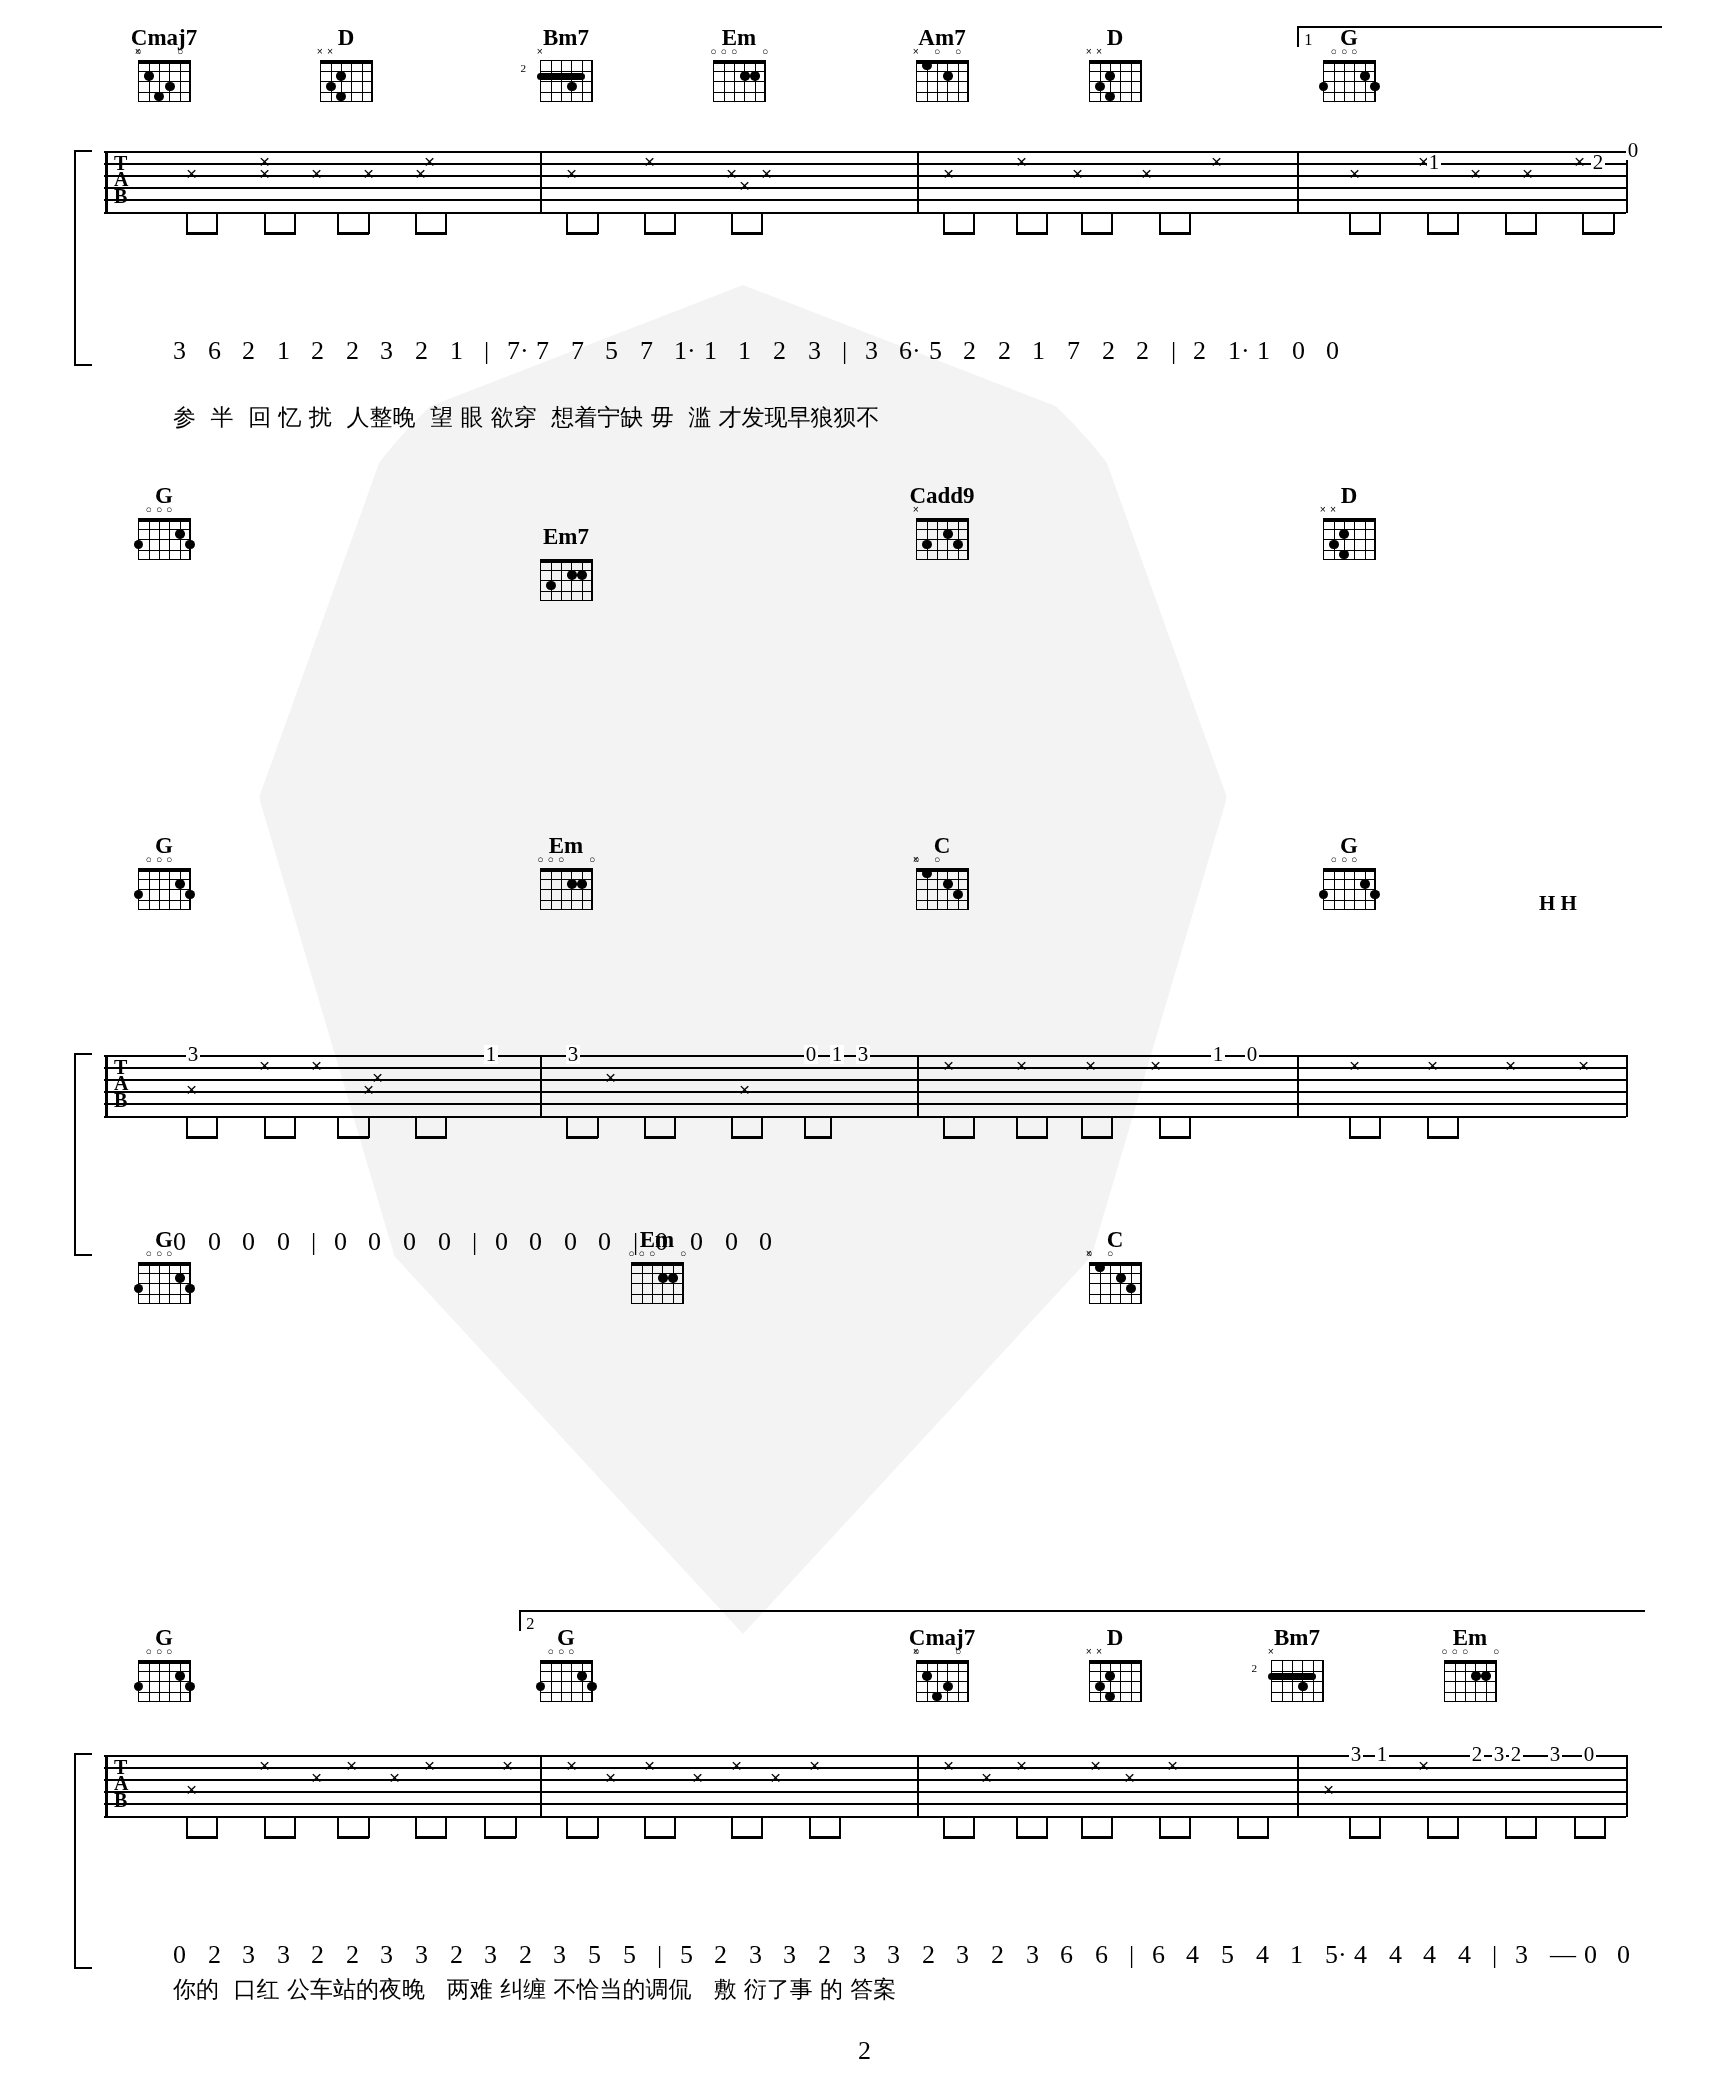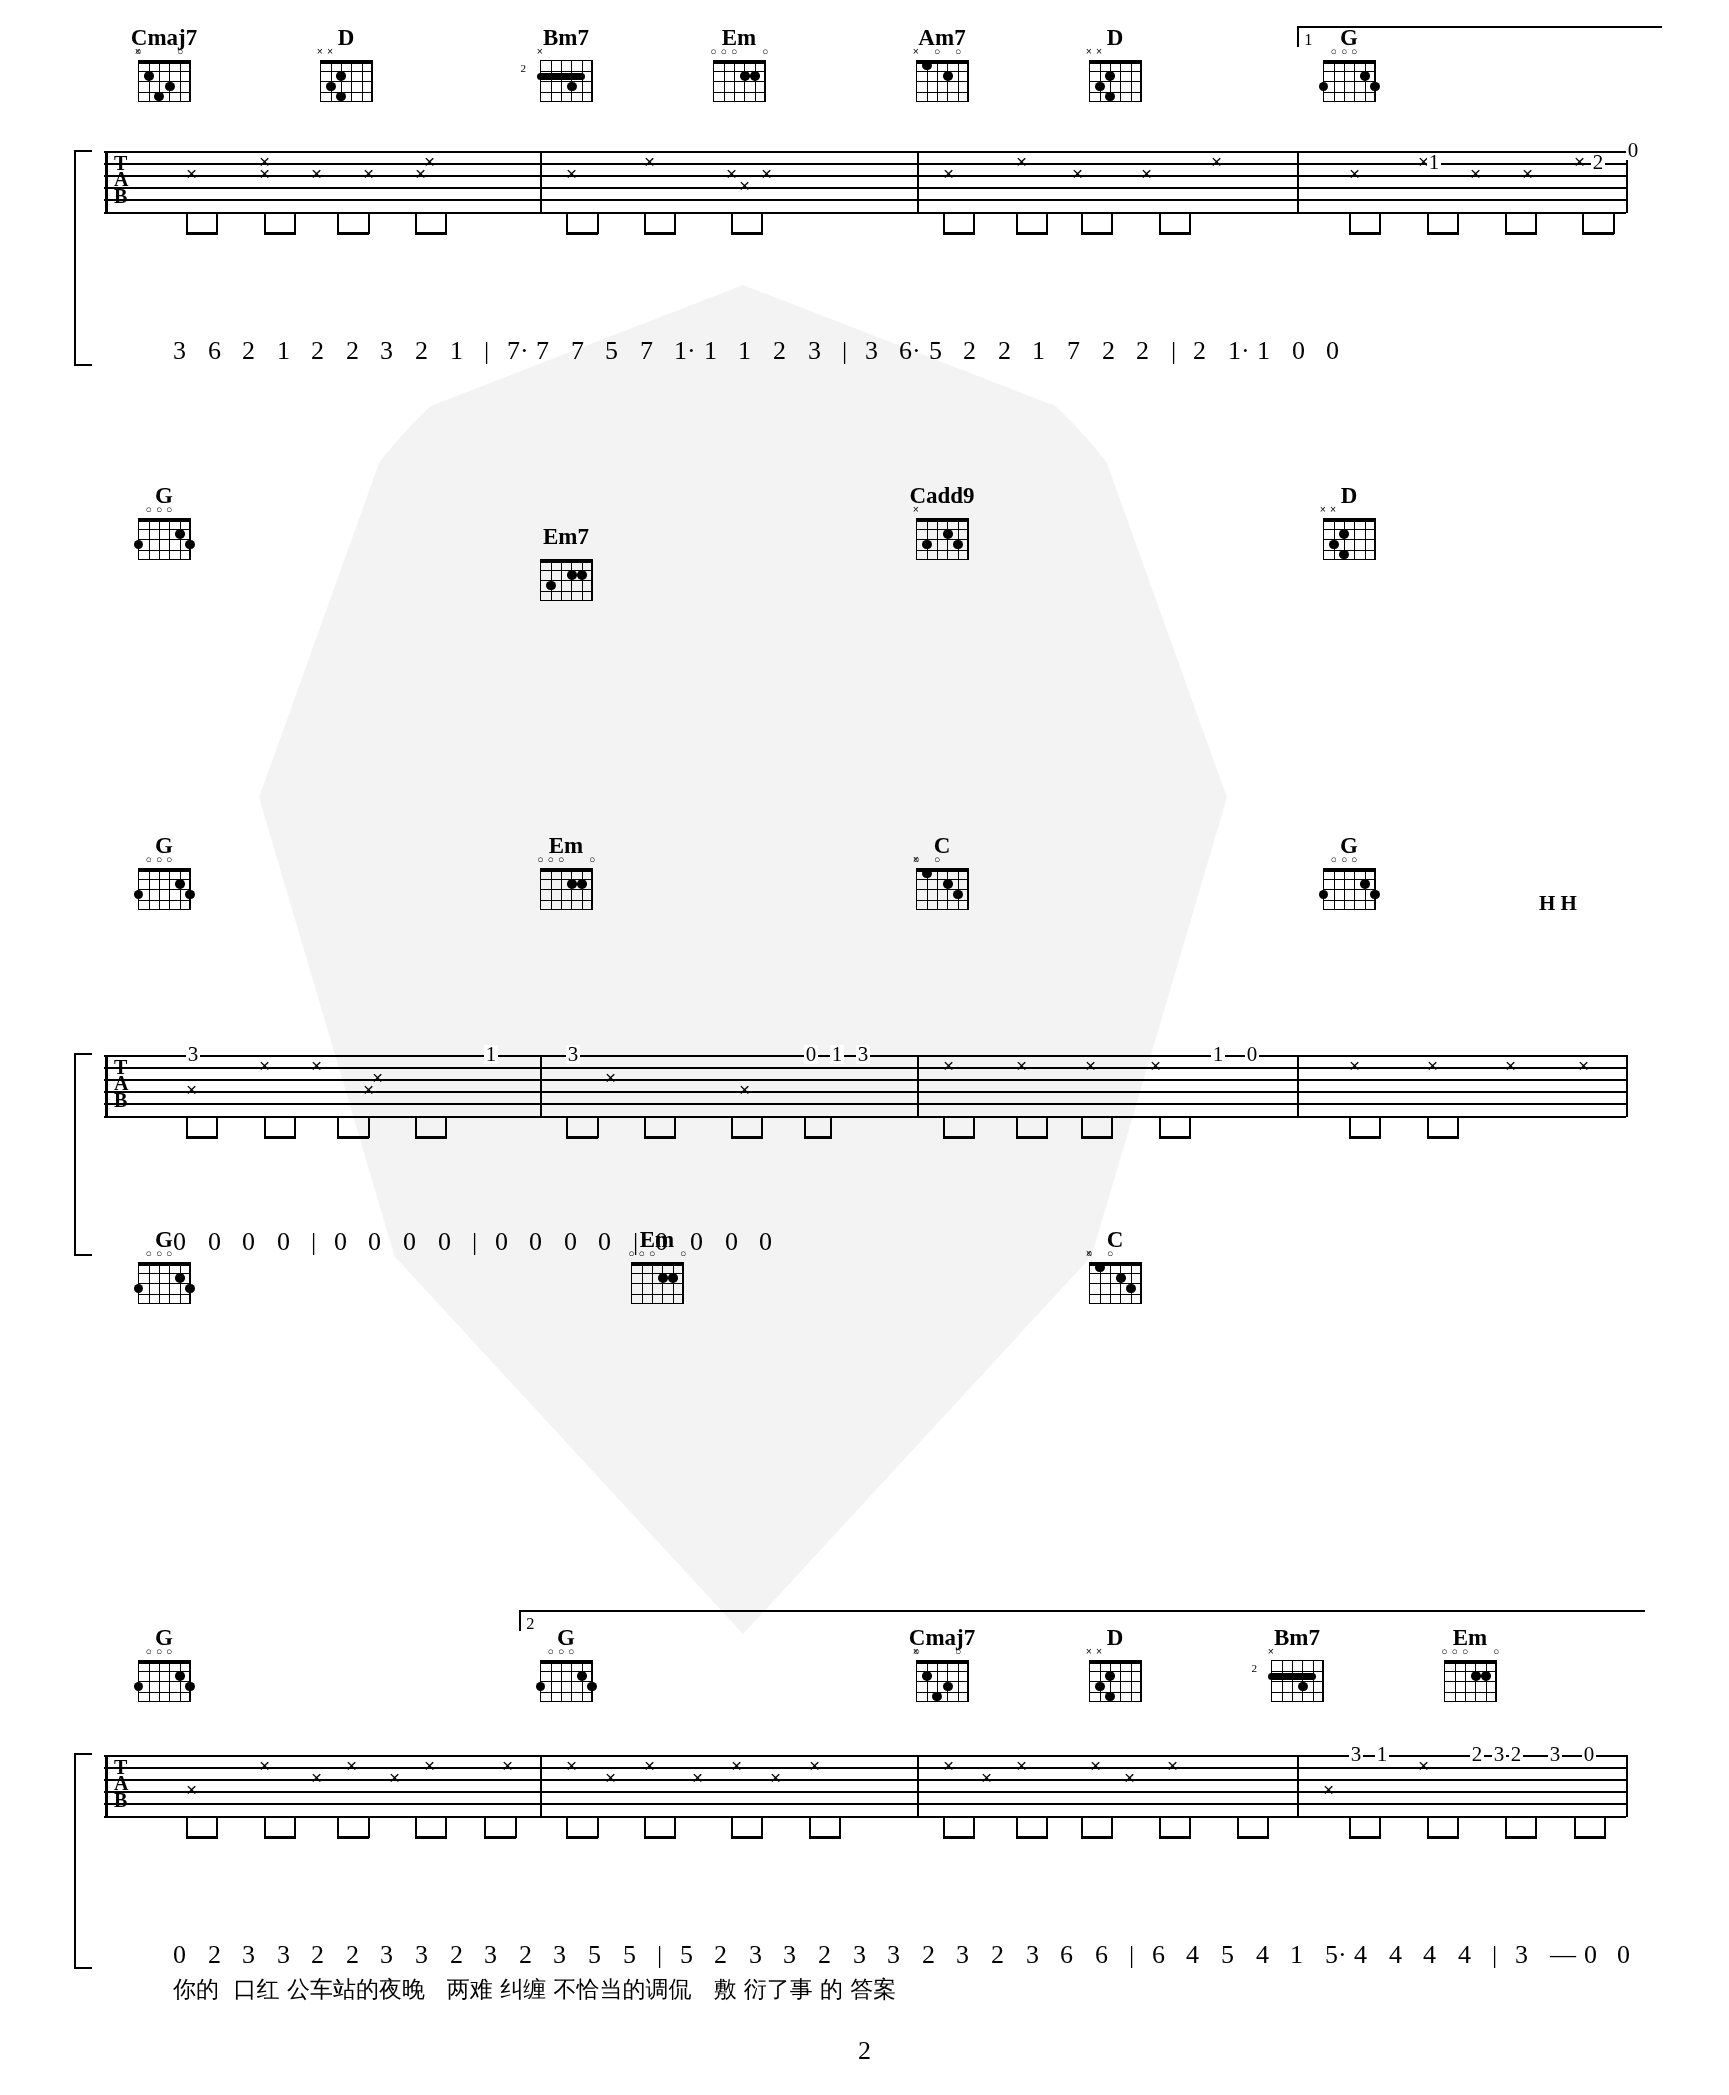--- a/index.html
+++ b/index.html
@@ -330,20 +330,21 @@
         <div class="mn" style="left: 1032px;">1</div>
         <div class="mn" style="left: 1067px;">7</div>
         <div class="mn" style="left: 1102px;">2</div>
         <div class="mn" style="left: 1136px;">2</div>
         <div class="mn" style="left: 1171px;">|</div>
         <div class="mn" style="left: 1193px;">2</div>
         <div class="mn" style="left: 1228px;">1·</div>
         <div class="mn" style="left: 1257px;">1</div>
         <div class="mn" style="left: 1292px;">0</div>
         <div class="mn" style="left: 1326px;">0</div>
+        <div class="lyric" style="left: 173px; top: 67px;">参  半  回 忆 扰  人整晚  望 眼 欲穿  想着宁缺 毋  滥 才发现早狼狈不</div>
       </div>
       <div class="ending" style="left: 1297px; top: 0px; width: 363px; height: 19px;">
         <span>1</span>
       </div>
     </div>
 
   <div class="system" id="sys2" style="top:484px;">
       <div class="chordrow">
         <div class="chord" style="left: 108px;">
           <div class="cname">G</div>

